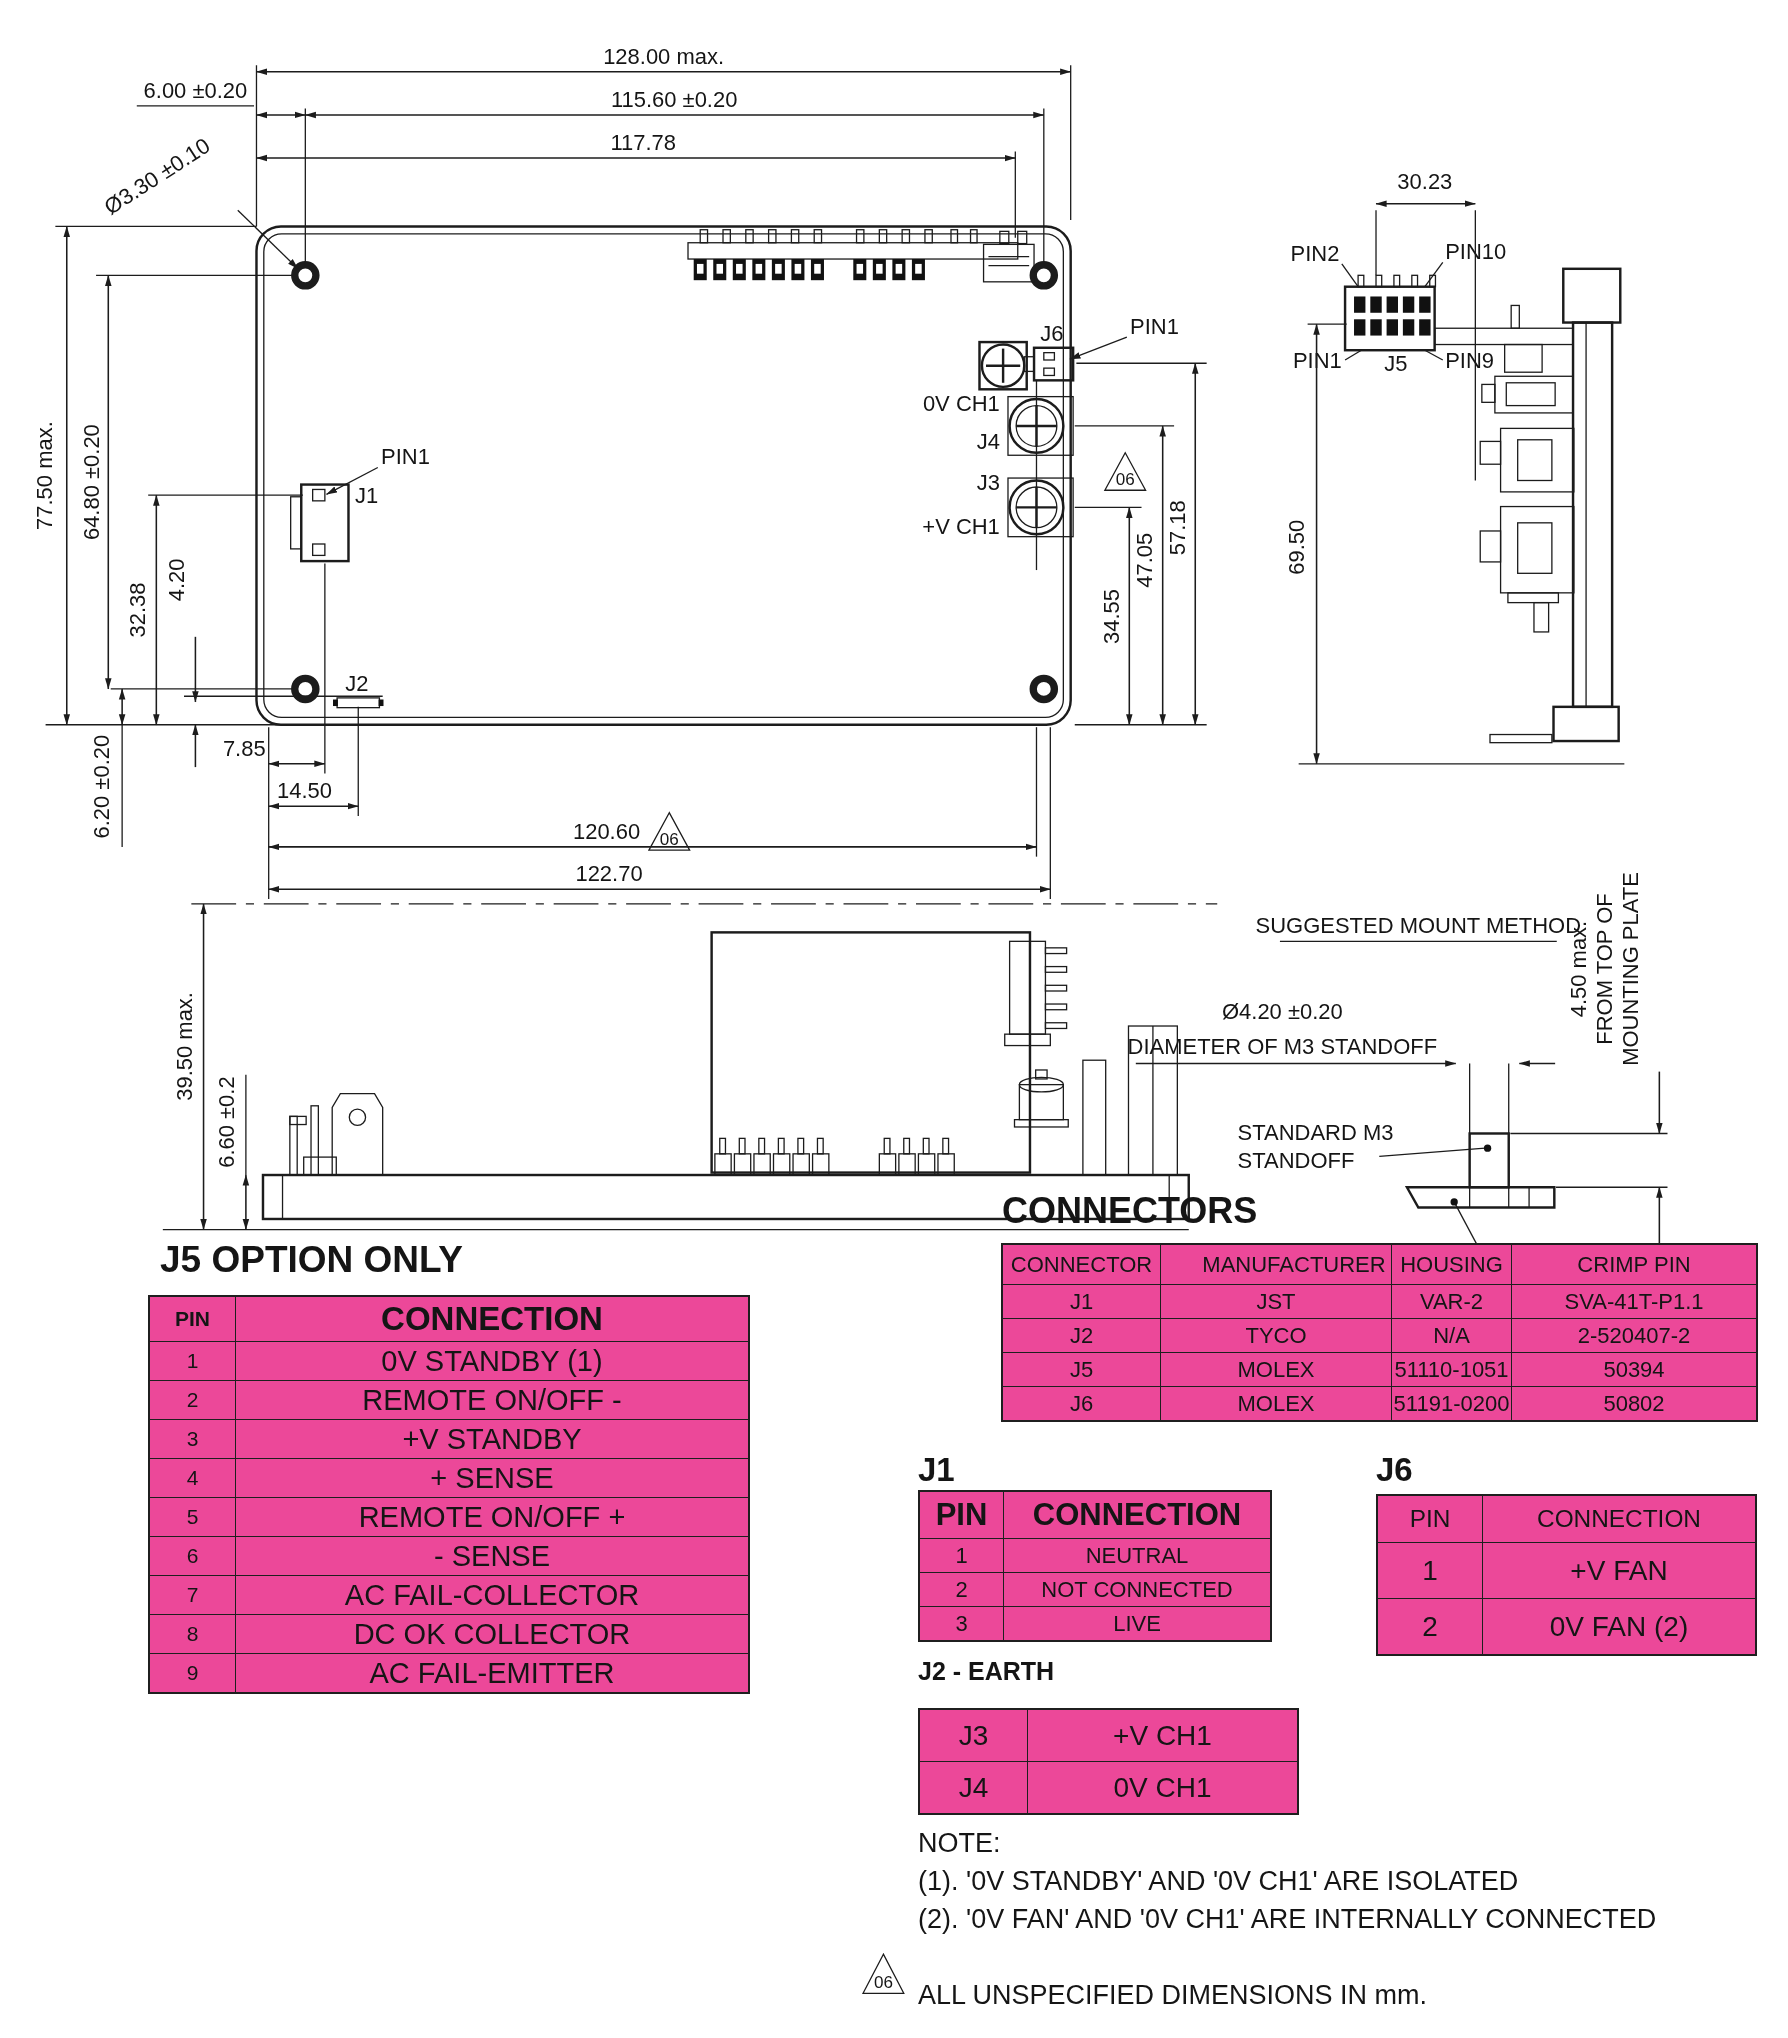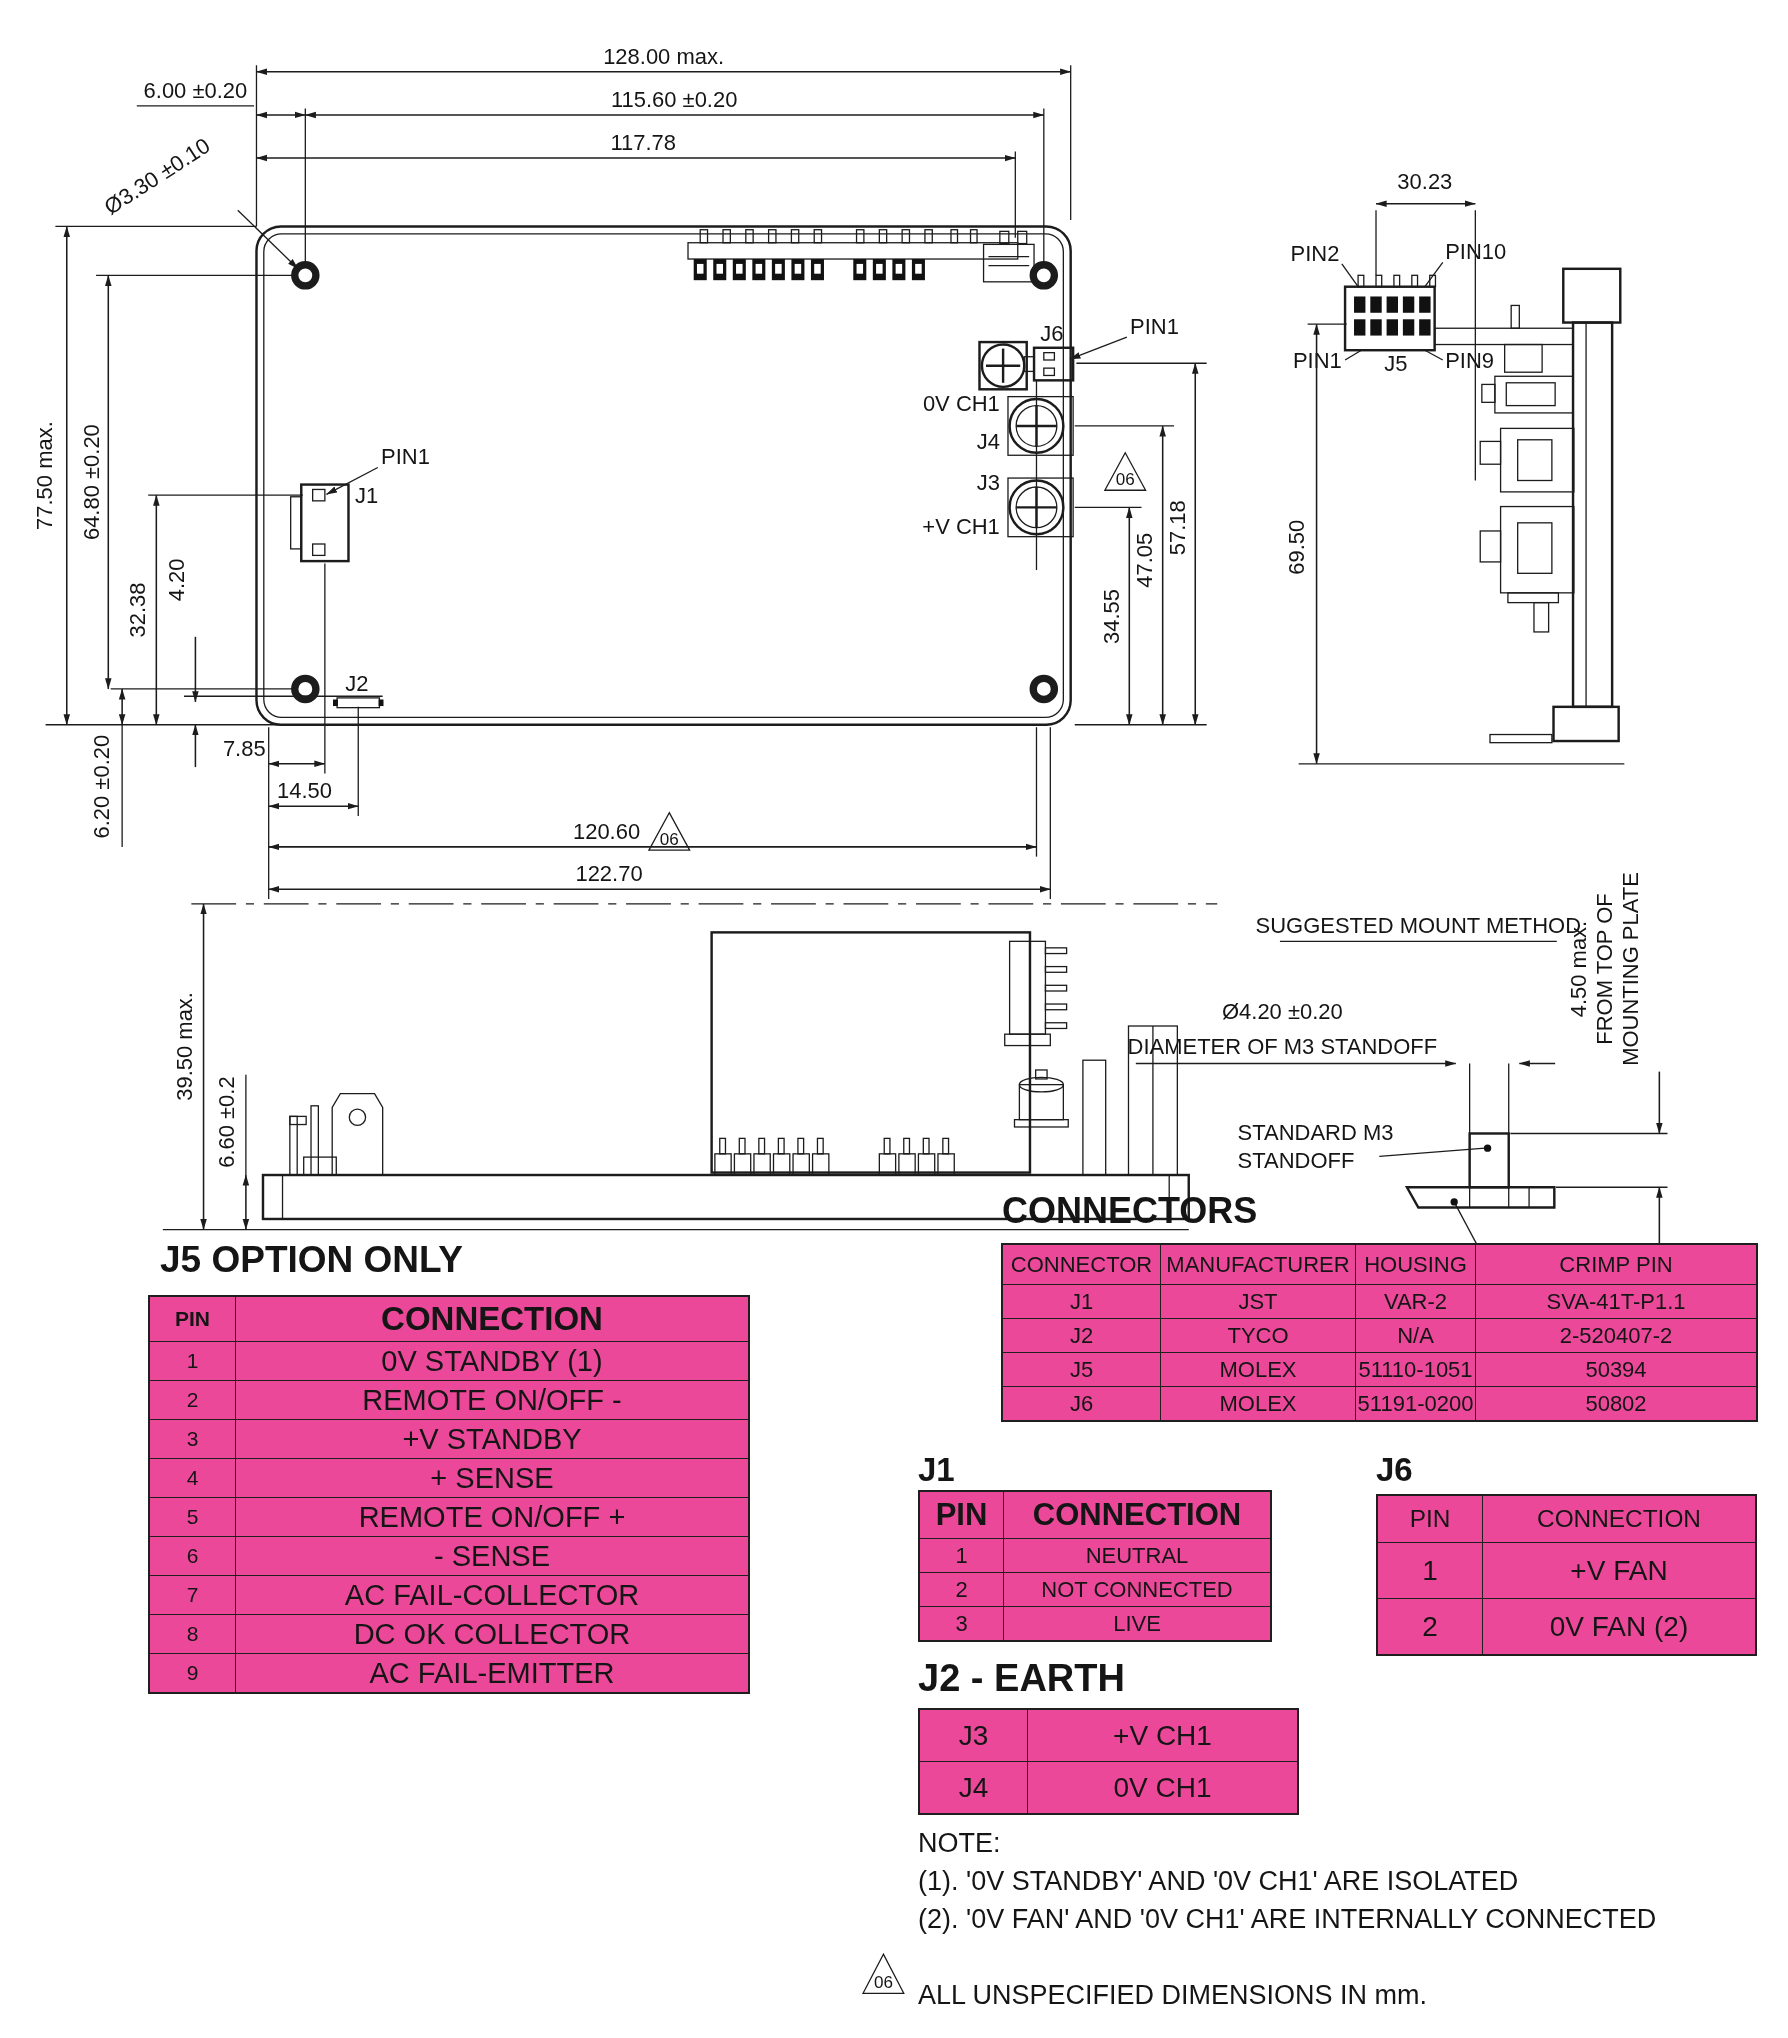--- a/index.html
+++ b/index.html
@@ -26,21 +26,21 @@
   .j5t{width:602px;border:2.4px solid #1f1f1f;}
   .j5t th{height:44px;}
   .j5t td{height:38px;}
   .j5t .c0{width:85px;font-size:21px;}
   .j5t .c1{font-size:29px;}
   .j5t th.c0{font-size:21px;font-weight:bold;}
   .j5t th.c1{font-size:33px;font-weight:bold;}
   .cnt{width:757px;border:2.4px solid #1f1f1f;font-size:22px;}
   .cnt th{height:39px;font-weight:normal;font-size:22px;}
   .cnt td{height:33px;}
-  .cnt .k0{width:157px;}.cnt .k1{width:194px;}.cnt .k2{width:119px;}
+  .cnt .k0{width:157px;}.cnt .k1{width:194px;padding-left:36px;}.cnt .k2{width:119px;}
   .j1t{width:354px;border:2.4px solid #1f1f1f;}
   .j1t th{height:46px;font-size:31px;font-weight:bold;}
   .j1t td{height:33px;font-size:22px;}
   .j1t .c0{width:83px;}
   .j6t{width:381px;border:2.4px solid #1f1f1f;}
   .j6t th{height:46px;font-size:24.4px;font-weight:normal;}
   .j6t td{height:55px;font-size:28px;}
   .j6t .c0{width:104px;}
   .j2t{width:381px;border:2.4px solid #1f1f1f;}
   .j2t td{height:51px;font-size:28px;}
@@ -534,21 +534,21 @@
           <td class="c0">1</td>
           <td>+V FAN</td>
         </tr>
   <tr>
           <td class="c0">2</td>
           <td>0V FAN (2)</td>
         </tr>
 </tbody>
     </table>
 
-<div class="abs ttl" style="left:918px;top:1657px;font-size:38px;">J2 - EARTH</div>
+<div class="abs ttl" style="left:918px;top:1657px;font-size:25px;">J2 - EARTH</div>
 <table class="abs j2t" style="left:918px;top:1708px;">
   <tbody>
         <tr>
           <td class="c0">J3</td>
           <td>+V CH1</td>
         </tr>
   <tr>
           <td class="c0">J4</td>
           <td>0V CH1</td>
         </tr>

